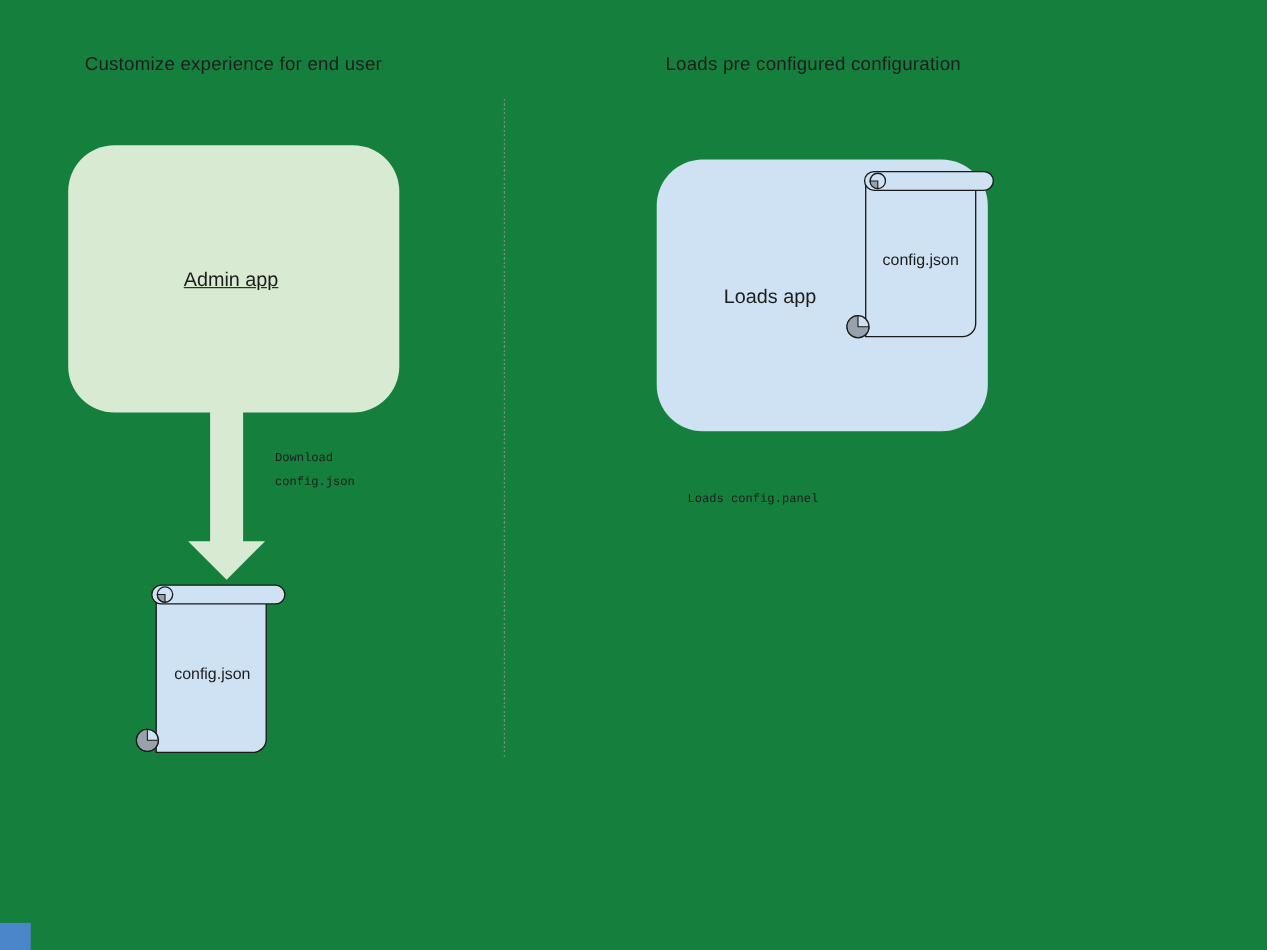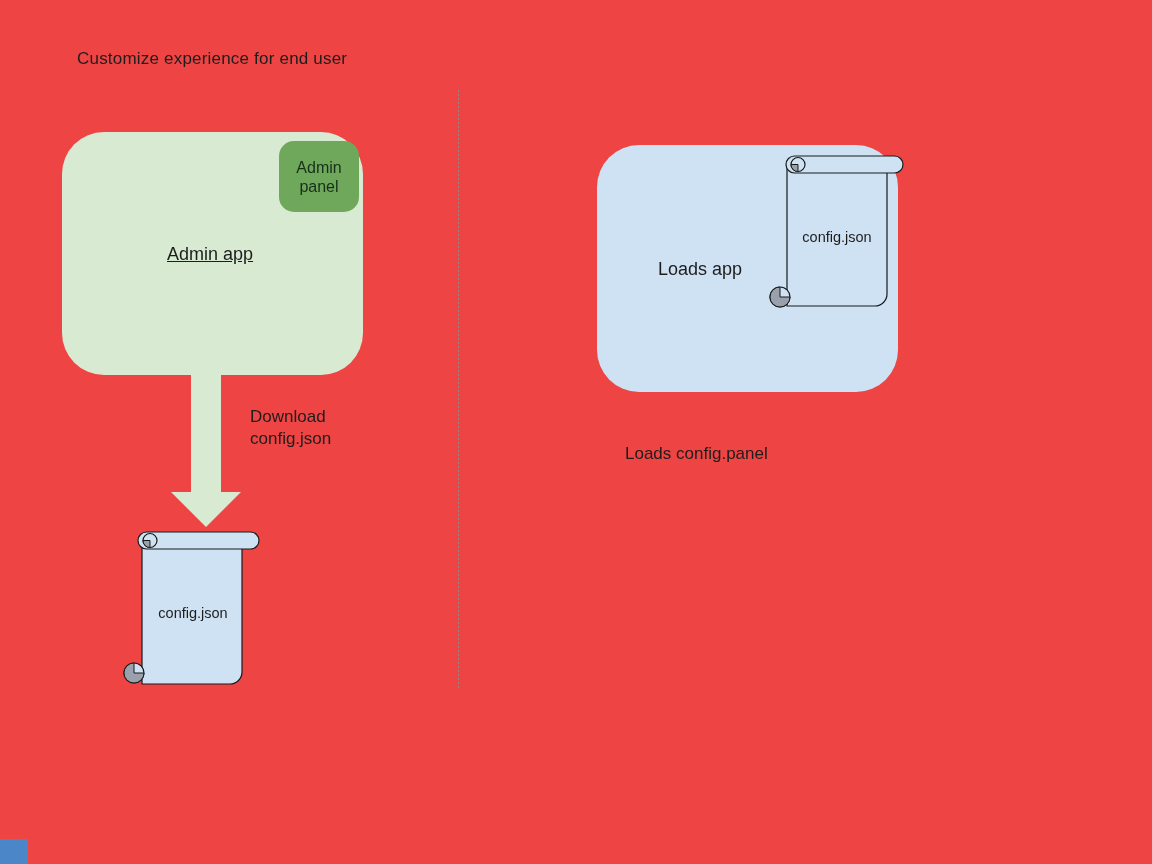--- a/index.html
+++ b/index.html
@@ -6,21 +6,21 @@
     margin: 0;
     padding: 0;
     background: #ffffff;
     font-family: "Liberation Sans", sans-serif;
     color: #1d1d1d;
   }
   .canvas {
     position: relative;
     width: 1152px;
     height: 864px;
-    background: #ef4444;
+    background: #15803d;
     overflow: hidden;
   }
   .abs { position: absolute; }
 
   .section-title {
     font-size: 17px;
     letter-spacing: 0.2px;
     color: #1d1d1d;
     white-space: nowrap;
   }
@@ -55,24 +55,25 @@
   }
   .admin-panel-label {
     font-size: 16px;
     line-height: 19px;
     color: #16301a;
     text-align: center;
     white-space: pre-line;
   }
 
   .caption {
-    font-size: 17px;
+    font-size: 11px;
     line-height: 22px;
     color: #1d1d1d;
     white-space: pre-line;
+    font-family: Liberation Mono, monospace;
   }
 
   .scroll-label {
     font-size: 14.5px;
     color: #1d1d1d;
     text-align: center;
     width: 126px;
     white-space: nowrap;
   }
 
@@ -91,30 +92,27 @@
 
   svg { display: block; }
 </style>
 </head>
 <body>
 
 <div class="canvas">
 
   <div class="abs section-title" style="left:77px; top:49px;">Customize experience for end user</div>
 
+  <div class="abs section-title" style="left:605px; top:49px;">Loads pre configured configuration</div>
 
   <div class="abs divider"></div>
 
   <div class="abs app-box admin-app-box"></div>
   <div class="abs app-label" style="left:167px; top:244px;text-decoration:underline;">Admin app</div>
 
-  <div class="abs admin-panel-box">
-    <div class="admin-panel-label">Admin
-panel</div>
-  </div>
 
   <svg class="abs" style="left:169px; top:373px;" width="74" height="156" viewBox="0 0 74 156">
     <polygon points="22,0 52,0 52,119 72,119 37,154 2,119 22,119" fill="#d9ead3"></polygon>
   </svg>
 
   <div class="abs caption" style="left:250px; top:406px;">Download
 config.json</div>
 
   <svg class="abs" style="left:120px; top:528px;" width="150" height="162" viewBox="0 0 150 162">
     <path d="M22,13 H122 V144 A12,12 0 0 1 110,156 H22 Z" fill="#cfe2f3" stroke="#1a1a1a" stroke-width="1.2"></path>

